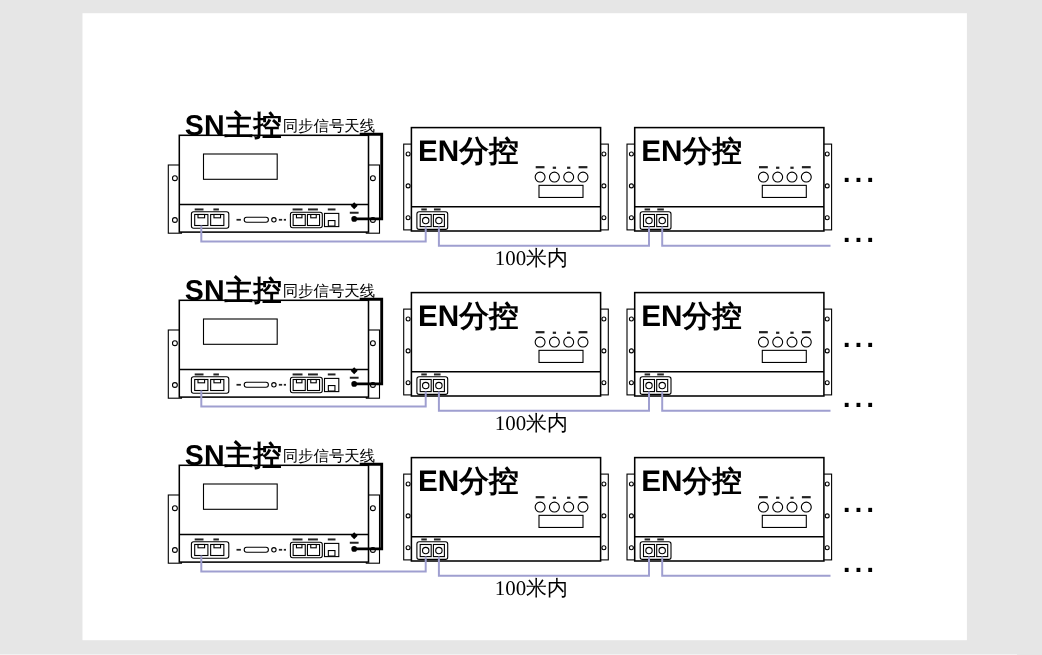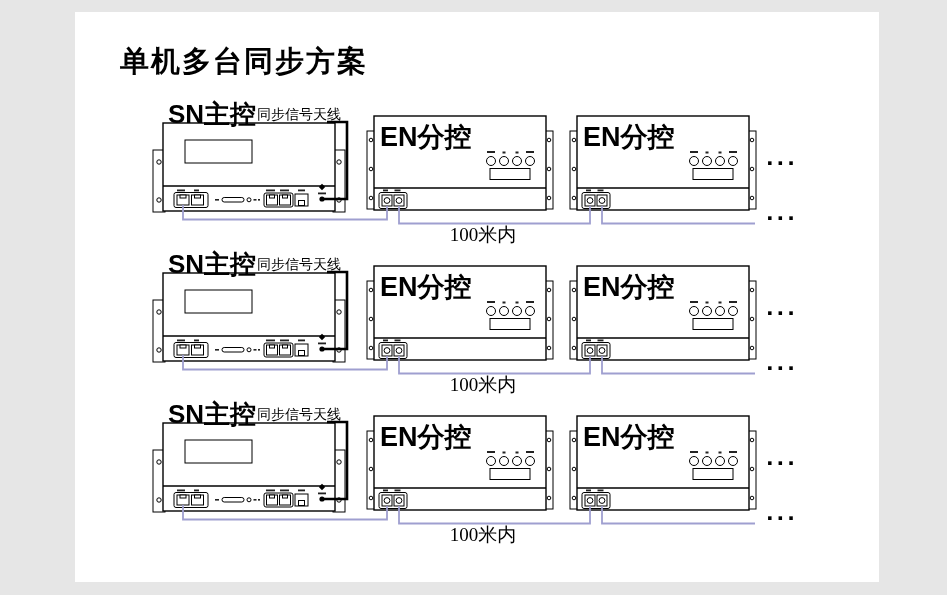--- a/index.html
+++ b/index.html
@@ -119,21 +119,20 @@
       <rect class="thin" x="12" y="97.5" width="28" height="16" rx="2"></rect>
       <rect class="thin" x="15" y="100" width="10" height="11"></rect>
       <rect class="thin" x="27" y="100" width="10" height="11"></rect>
       <circle class="thin" cx="20" cy="105.5" r="2.9"></circle>
       <circle class="thin" cx="32" cy="105.5" r="2.9"></circle>
     </g>
   </defs>
 </svg>
 
 <div class="card">
-  <div class="page-title">单机多台同步方案</div>
 
   <svg class="row-svg row-1" viewBox="0 0 665 150">
     <use href="#sn-device" x="0" y="0"></use>
     <use href="#en-device" x="222" y="0"></use>
     <use href="#en-device" x="425" y="0"></use>
     <path class="wire" d="M38,110 V124.5 H242 V111"></path>
     <path class="wire" d="M254,111 V128.5 H445 V111"></path>
     <path class="wire" d="M457,111 V128.5 H610"></path>
     <text class="t-master" x="23" y="28">SN主控</text>
     <text class="t-antenna" x="112" y="24">同步信号天线</text>

